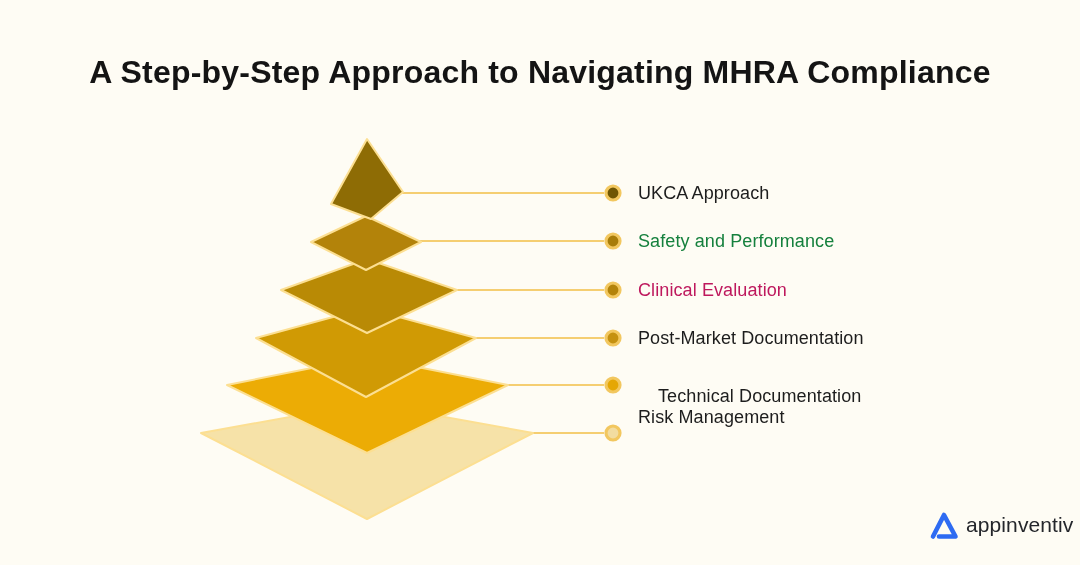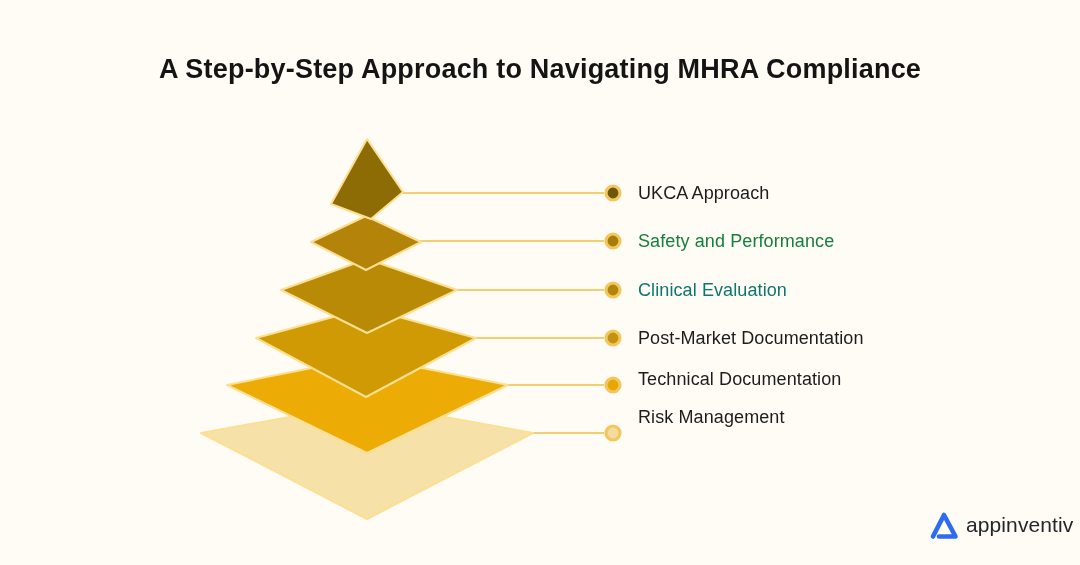--- a/index.html
+++ b/index.html
@@ -12,21 +12,21 @@
     height: 565px;
     overflow: hidden;
   }
 
   .title {
     position: absolute;
     top: 54px;
     left: 0;
     width: 100%;
     text-align: center;
-    font-size: 27px;
+    font-size: 32px;
     font-weight: bold;
     letter-spacing: 0.2px;
   }
 
   .diagram-svg {
     position: absolute;
     top: 0;
     left: 0;
     width: 1080px;
     height: 565px;
@@ -39,21 +39,21 @@
     line-height: 22px;
     font-size: 18px;
     font-weight: 500;
     letter-spacing: 0.1px;
     white-space: nowrap;
   }
   .label-0 { top: 182px; }
   .label-1 { top: 230px; }
   .label-2 { top: 279px; }
   .label-3 { top: 327px; }
-  .label-4 { top: 368px; }
+  .label-4 { top: 385px; margin-left: 20px; }
   .label-5 { top: 406px; }
 
   .logo {
     position: absolute;
     left: 929px;
     top: 507px;
     height: 36px;
     display: flex;
     align-items: center;
     gap: 7px;
@@ -90,21 +90,21 @@
     <circle cx="613" cy="193" r="7" stroke-width="3.2" fill="#6F5604" stroke="#F2C75F"></circle>
     <circle cx="613" cy="241" r="7" stroke-width="3.2" fill="#A87C08" stroke="#F2C75F"></circle>
     <circle cx="613" cy="290" r="7" stroke-width="3.2" fill="#B3830A" stroke="#F2C75F"></circle>
     <circle cx="613" cy="338" r="7" stroke-width="3.2" fill="#C59110" stroke="#F2C75F"></circle>
     <circle cx="613" cy="385" r="7" stroke-width="3.2" fill="#E5A704" stroke="#F2C75F"></circle>
     <circle cx="613" cy="433" r="7" stroke-width="3.2" fill="#F2DCA0" stroke="#F2C75F"></circle>
   </svg>
 
   <div class="layer-label label-0" style="color: rgb(29, 29, 29);">UKCA Approach</div>
   <div class="layer-label label-1" style="color: #15803d;">Safety and Performance</div>
-  <div class="layer-label label-2" style="color: #0f766e; text-align: right;">Clinical Evaluation</div>
+  <div class="layer-label label-2" style="color: #be185d; text-align: right;">Clinical Evaluation</div>
   <div class="layer-label label-3" style="color: rgb(29, 29, 29);">Post-Market Documentation</div>
   <div class="layer-label label-4" style="color: rgb(29, 29, 29);">Technical Documentation</div>
   <div class="layer-label label-5" style="color: rgb(29, 29, 29);">Risk Management</div>
 
   <div class="logo">
     <svg width="30" height="29" viewBox="0 0 30 29">
       <path d="M4,25.5 L15,4 L26.5,25.5 L10,25.5" fill="none" stroke-width="4.6" stroke-linecap="round" stroke-linejoin="round" stroke="#2E6BF2"></path>
     </svg>
     <span class="logo-text" style="color: rgb(36, 38, 43);">appinventiv</span>
   </div>

